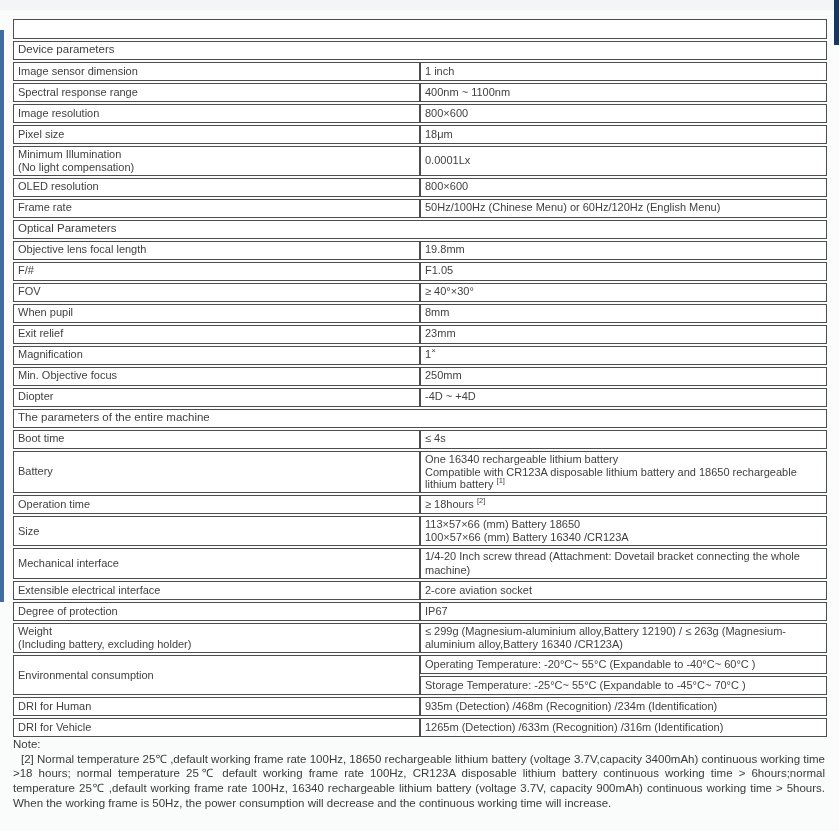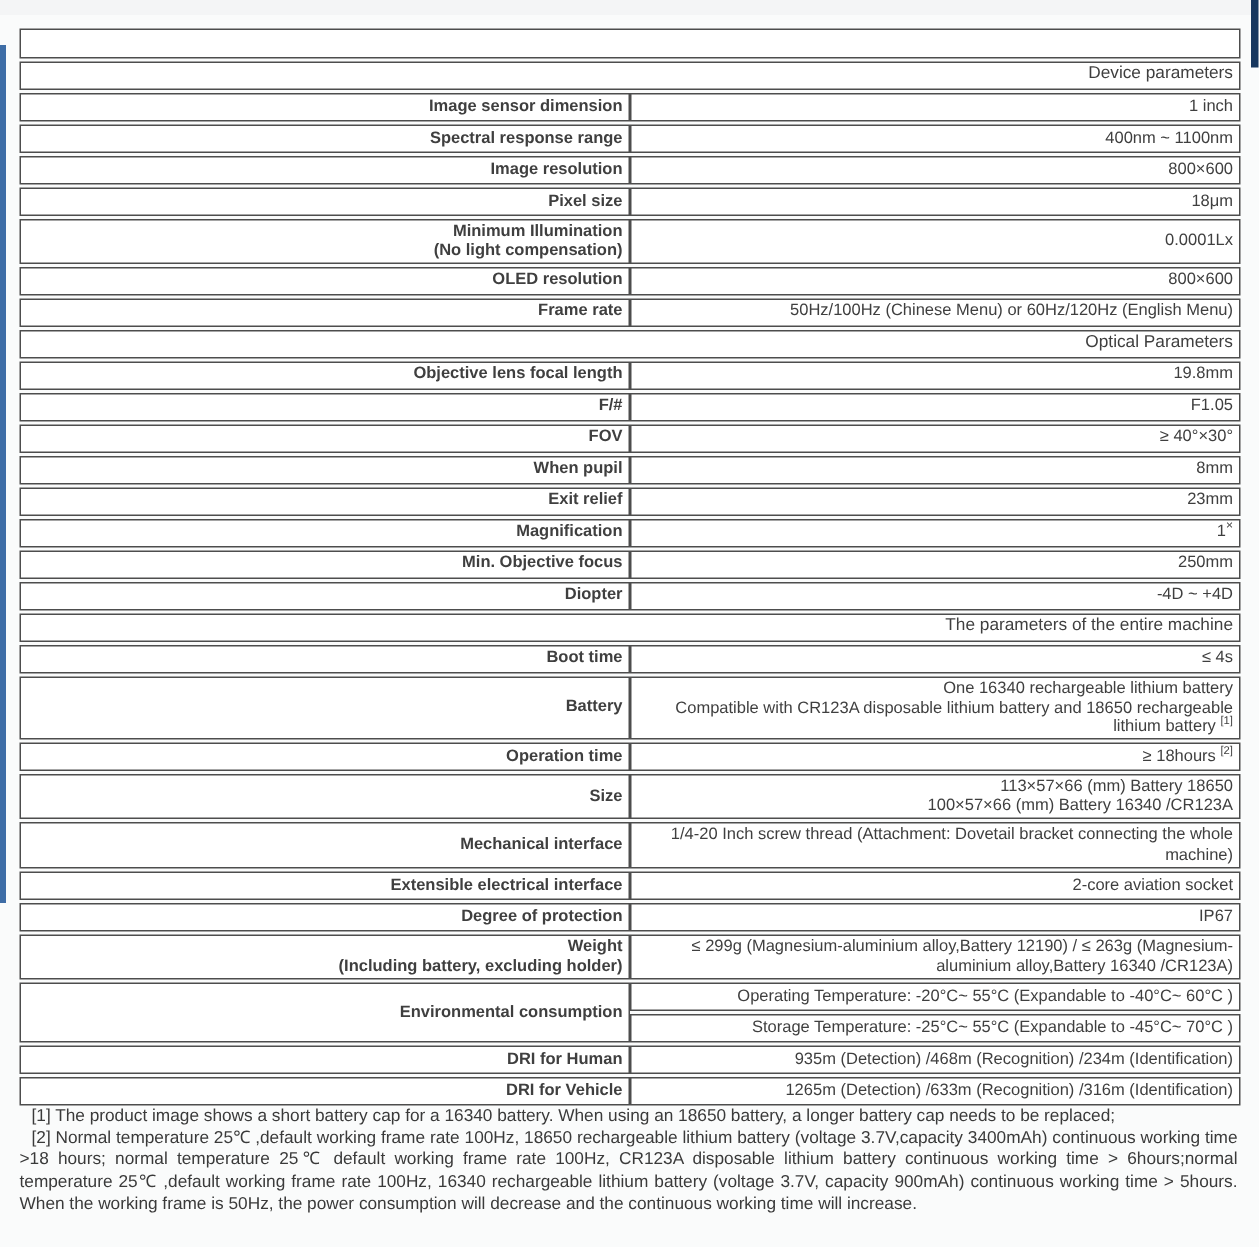--- a/index.html
+++ b/index.html
@@ -14,24 +14,24 @@
   .edge-tr{position:absolute;right:0;top:0;width:5px;height:45px;background:#17375e;}
   .topband{position:absolute;left:0;top:0;width:100%;height:10px;background:#f4f5f6;}
 
   table.spec{
     position:absolute;left:13px;top:17px;width:814px;
     border-collapse:separate;border-spacing:0 2px;
     font-size:11px;table-layout:fixed;
   }
   table.spec td{
     border:1px solid #4d4d4d;background:#ffffff;
-    text-align:right;vertical-align:middle;
+    text-align:left;vertical-align:middle;
     padding:1px 4px;height:15px;line-height:1.2;
   }
-  td.lbl{width:197px;font-weight:bold;}
+  td.lbl{width:197px;}
   td.val{border-left:none;}
   td.title{
     background:#17375e;border-color:#17375e;color:#ffffff;
     font-weight:bold;font-size:13px;height:19px;
   }
   td.sect{background:#d9d9d9;font-size:11.5px;height:15px;}
   .block{display:block;line-height:1.18;}
   sup.fn{font-size:7.5px;vertical-align:super;line-height:0;}
   sup.x{font-size:8px;vertical-align:super;line-height:0;}
 
@@ -187,15 +187,15 @@
     <td class="val">935m (Detection) /468m (Recognition) /234m (Identification)</td>
   </tr>
   <tr>
     <td class="lbl">DRI for Vehicle</td>
     <td class="val">1265m (Detection) /633m (Recognition) /316m (Identification)</td>
   </tr>
 </tbody>
   </table>
 
 <div class="notes">
-  <p>[1]  The product image shows a short battery cap for a 16340 battery. When using an 18650 battery, a longer battery cap needs to be replaced;</p>
+  <span class="nhead">Note:</span>
   <p>[2]  Normal temperature 25℃ ,default working frame rate 100Hz, 18650 rechargeable lithium battery (voltage 3.7V,capacity 3400mAh) continuous working time &gt;18 hours; normal temperature 25℃ default working frame rate 100Hz, CR123A disposable lithium battery continuous working time &gt; 6hours;normal temperature 25℃ ,default working frame rate 100Hz, 16340 rechargeable lithium battery (voltage 3.7V, capacity 900mAh) continuous working time &gt; 5hours. When the working frame is 50Hz, the power consumption will decrease and the continuous working time will increase.</p>
 </div>
 
 </body></html>

